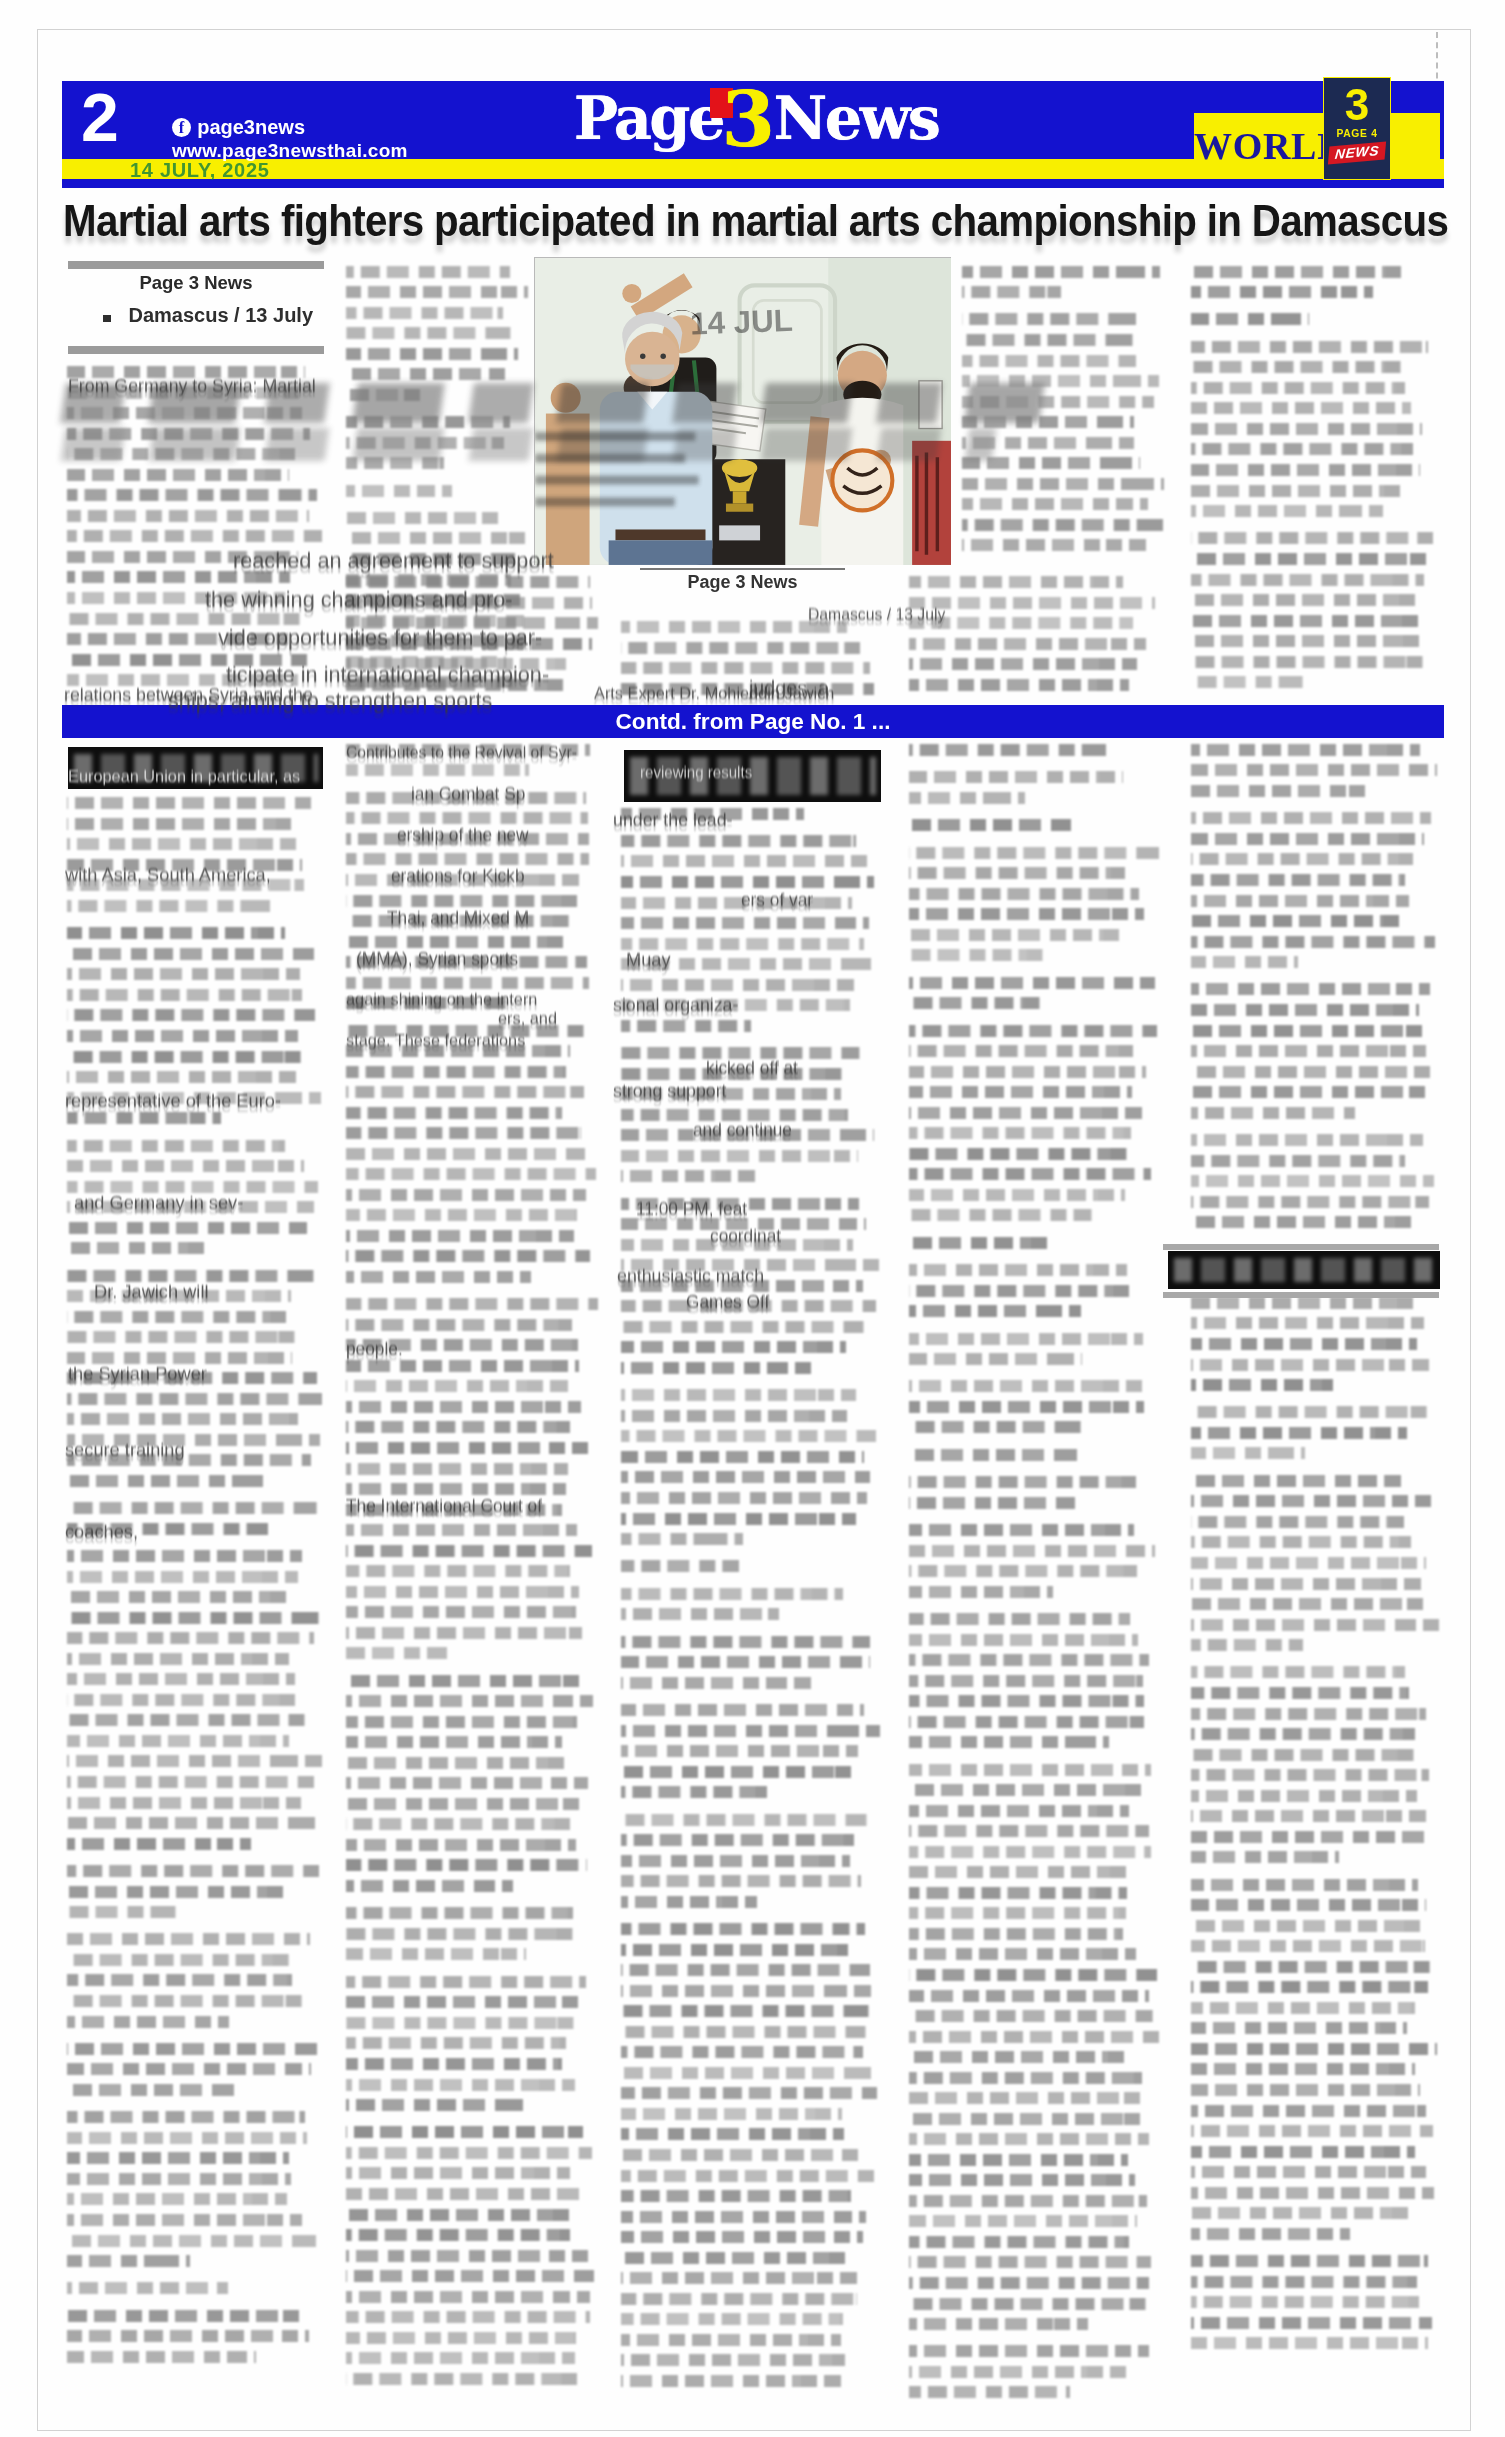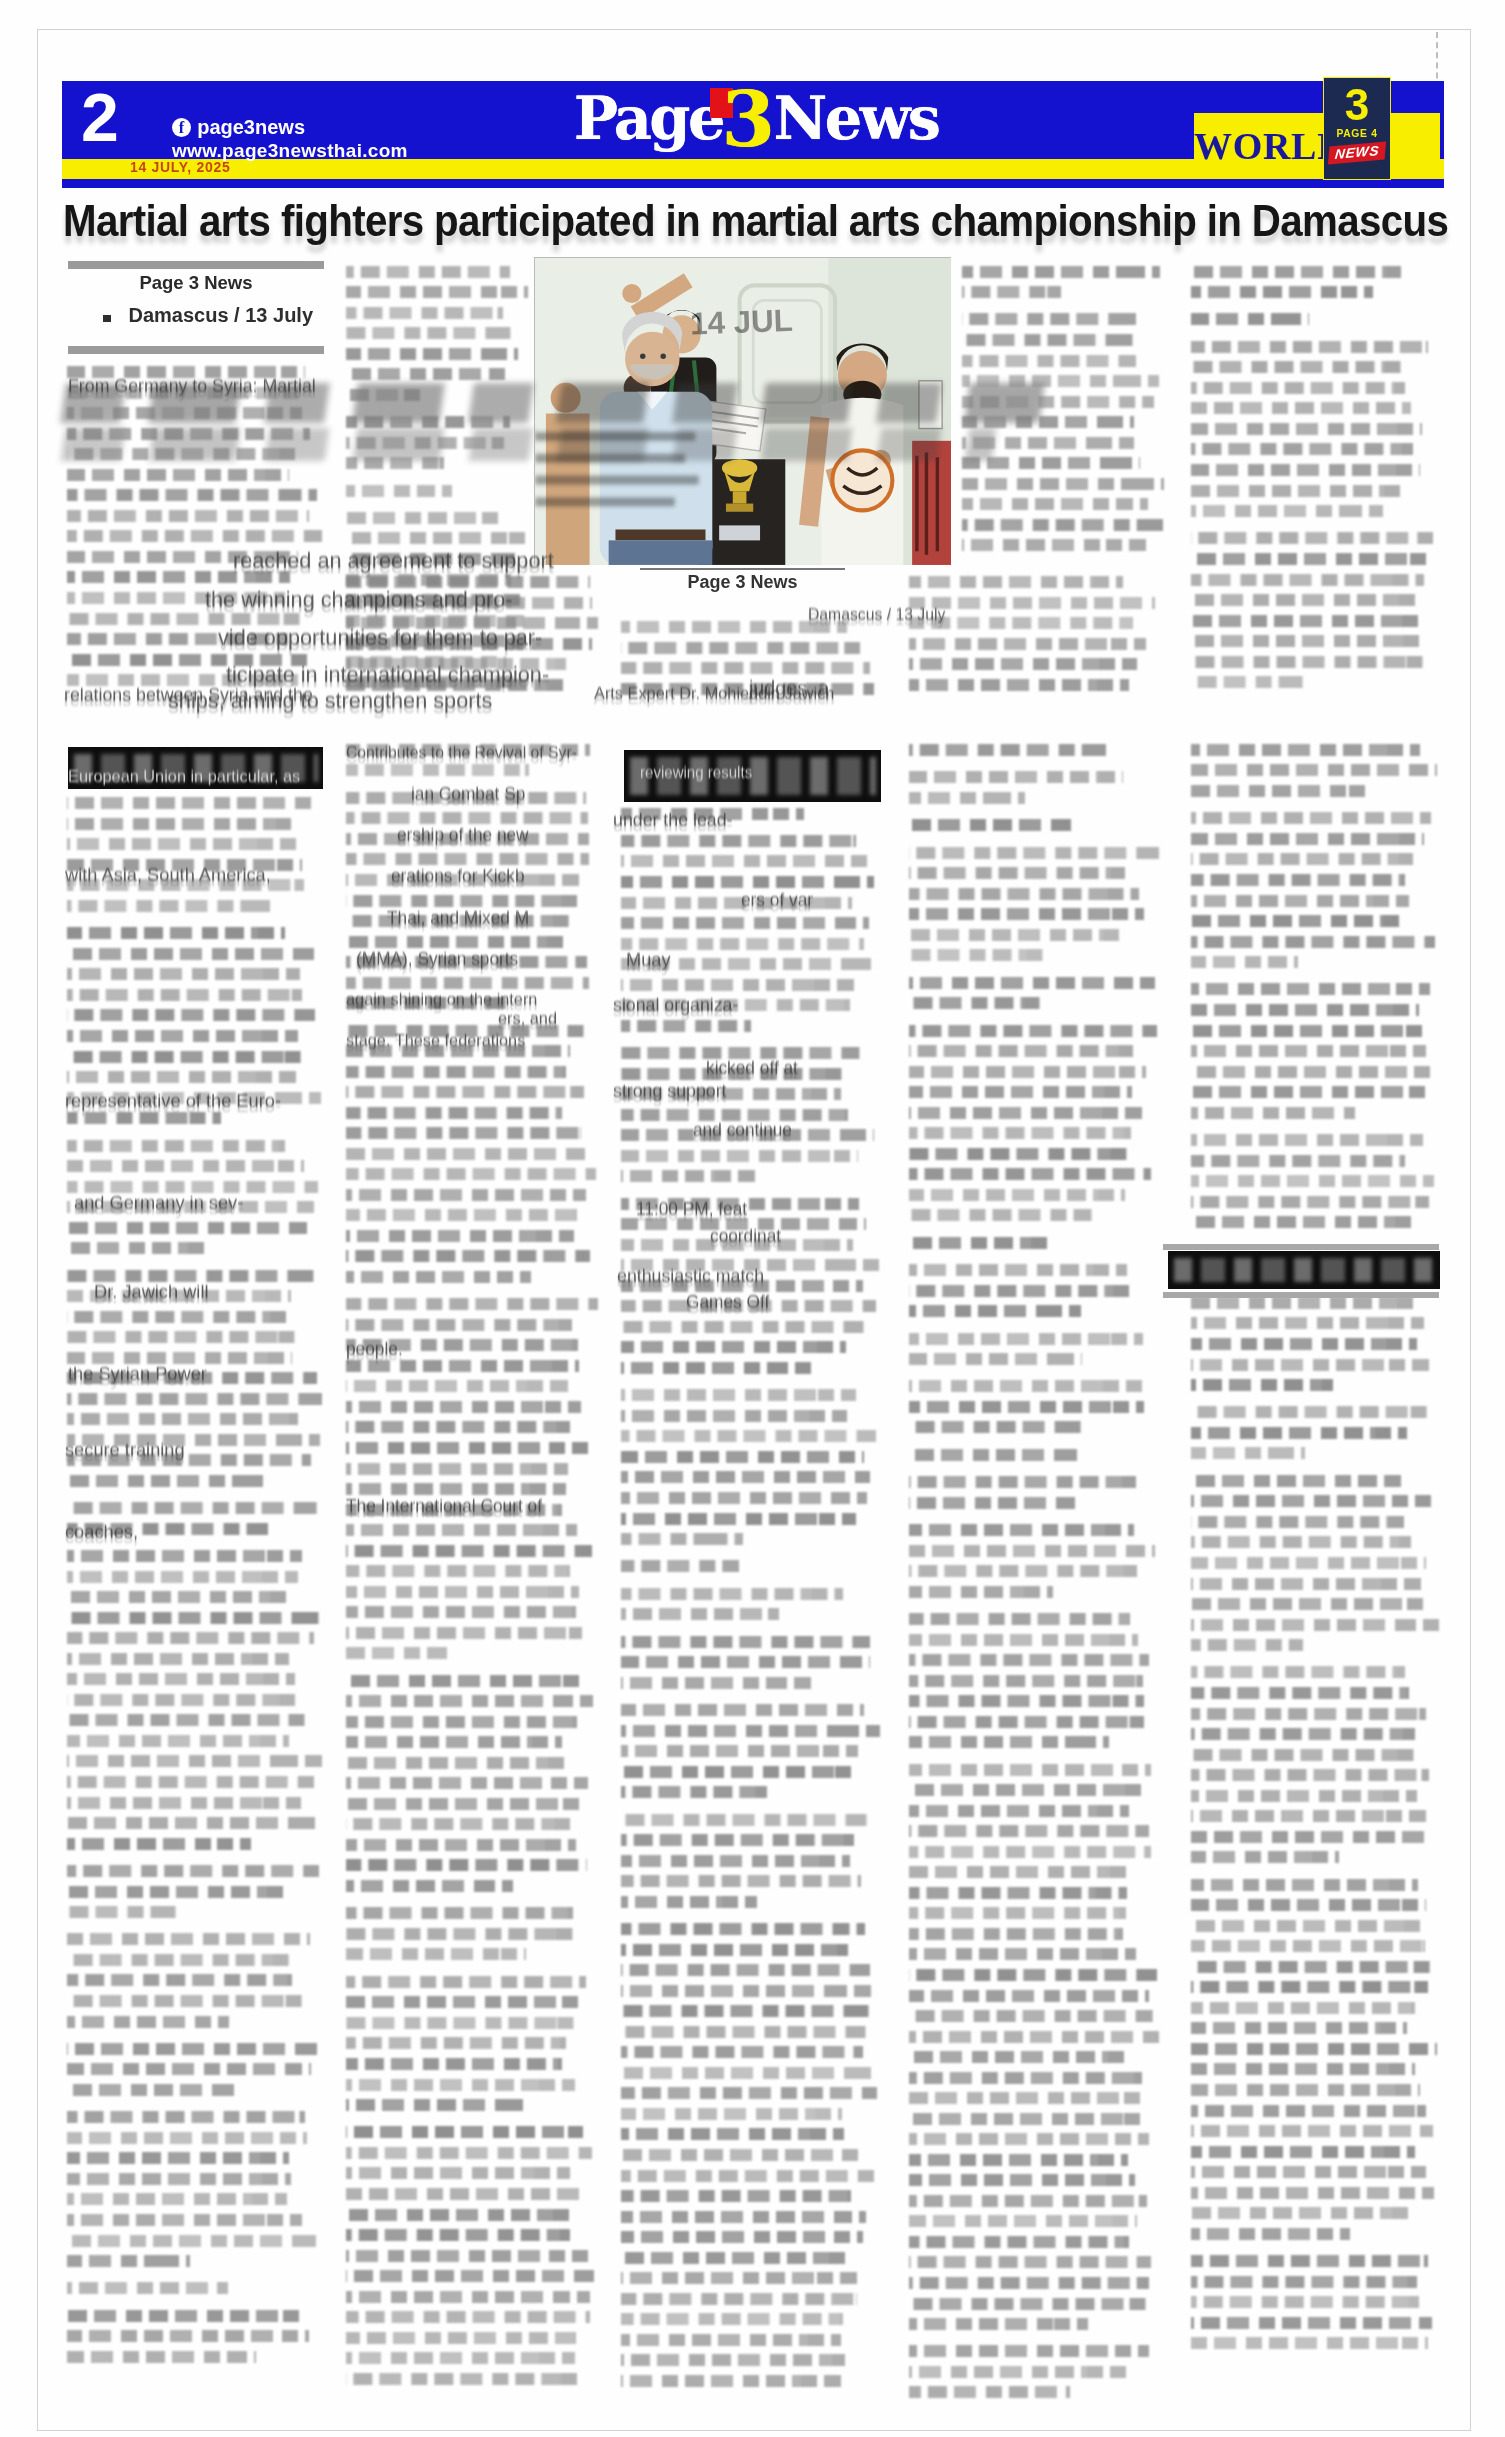--- a/index.html
+++ b/index.html
@@ -37,21 +37,21 @@
   .worldbox{left:1194px;top:113px;width:246px;height:66px;background:var(--accent-yellow);}
   .worldtxt{width:133px;text-align:center;line-height:66px;font-family:"Liberation Serif",serif;
             font-weight:bold;font-size:38px;color:var(--world-blue);letter-spacing:0.7px;}
   .logobox{left:1323px;top:77px;width:68px;height:103px;background:var(--logo-navy);
            border:1.4px solid var(--accent-yellow);box-sizing:border-box;text-align:center;}
   .logo3{color:var(--accent-yellow);font-size:44px;font-weight:bold;line-height:45px;margin-top:4.1px;}
   .logopage{color:var(--accent-yellow);font-size:10.3px;font-weight:bold;letter-spacing:0.7px;margin-top:1.4px;}
   .ribbon{width:56px;height:18px;margin:4.8px auto 0;background:var(--ribbon-red);
           transform:skewX(-10deg) rotate(-5deg);}
   .ribbontxt{font-style:italic;font-weight:bold;font-size:13.7px;color:#fff;line-height:18px;letter-spacing:0.7px;}
-  .datetxt{left:130px;top:159px;font-size:14px;font-weight:bold;color:#b91c1c;opacity:.8;
+  .datetxt{left:130px;top:159px;font-size:20px;font-weight:bold;color:#15803d;opacity:.8;
            filter:blur(0.7px);letter-spacing:0.7px;}
 
   
   .headline{left:63px;top:196px;width:1380px;white-space:nowrap;font-weight:bold;font-size:44px;
             letter-spacing:-0.7px;color:#161616;transform-origin:left center;filter:blur(0.5px);
             text-shadow:0 6.8px 5.5px rgba(30,30,30,.22);}
 
   
   .rule{background:#9b9b9b;}
   .bysrc{left:68px;top:272px;width:256px;text-align:center;font-size:18.5px;font-weight:bold;
@@ -207,20 +207,23 @@
       </g>
       <text x="228" y="112" font-size="46" font-weight="bold" fill="rgba(40,40,40,.5)" font-family="Liberation Sans, sans-serif" transform="rotate(-2 228 112)">14 JUL</text>
     </svg>
   </div>
   <div class="abs caprule"></div>
   <div class="abs caption">Page 3 News</div>
 
   <div class="ghostband" style="left:63px;top:383px;width:979px;height:40px;opacity:.42;"></div>
   <div class="ghostband" style="left:63px;top:428px;width:931px;height:33px;opacity:.28;"></div>
 
+  <div class="abs banner">
+    <span class="bannertxt">Contd. from Page No. 1 ...</span>
+  </div>
 
   <div id="body-sim">
       <div class="bar" style="left: 67px; top: 366px; width: 238px; opacity: 0.71; background-position-x: -24px;"></div>
       <div class="bar" style="left: 67px; top: 387px; width: 238px; opacity: 0.53; background-position-x: -22px;"></div>
       <div class="bar" style="left: 67px; top: 407px; width: 235px; opacity: 0.67; background-position-x: -35px;"></div>
       <div class="bar" style="left: 67px; top: 428px; width: 243px; opacity: 0.74; background-position-x: -6.8px;"></div>
       <div class="bar" style="left: 67px; top: 448px; width: 228px; opacity: 0.64; background-position-x: -15.7px;"></div>
       <div class="bar" style="left: 67px; top: 469px; width: 222px; opacity: 0.71; background-position-x: -24px;"></div>
       <div class="bar" style="left: 67px; top: 489px; width: 250px; opacity: 0.78; background-position-x: -31.5px;"></div>
       <div class="bar" style="left: 67px; top: 510px; width: 242px; opacity: 0.59; background-position-x: -2.1px;"></div>

